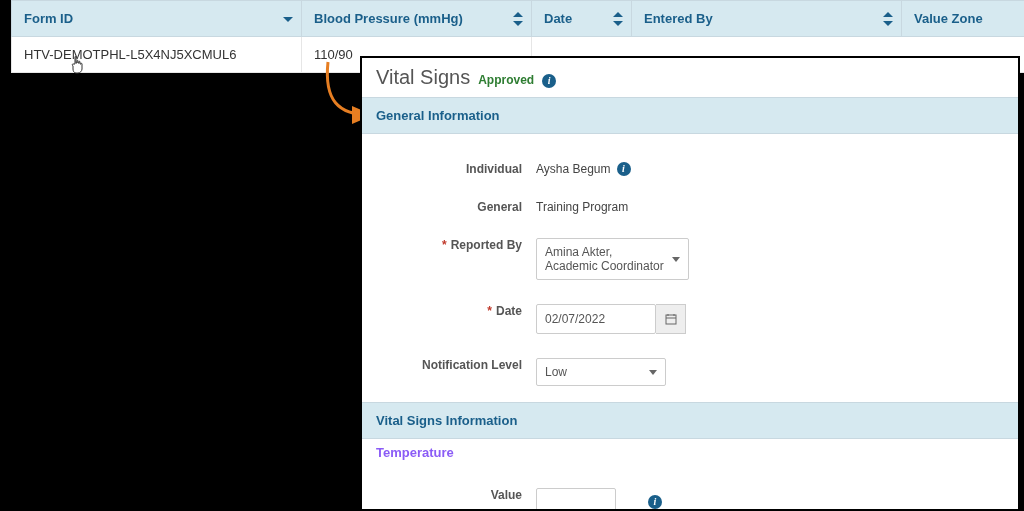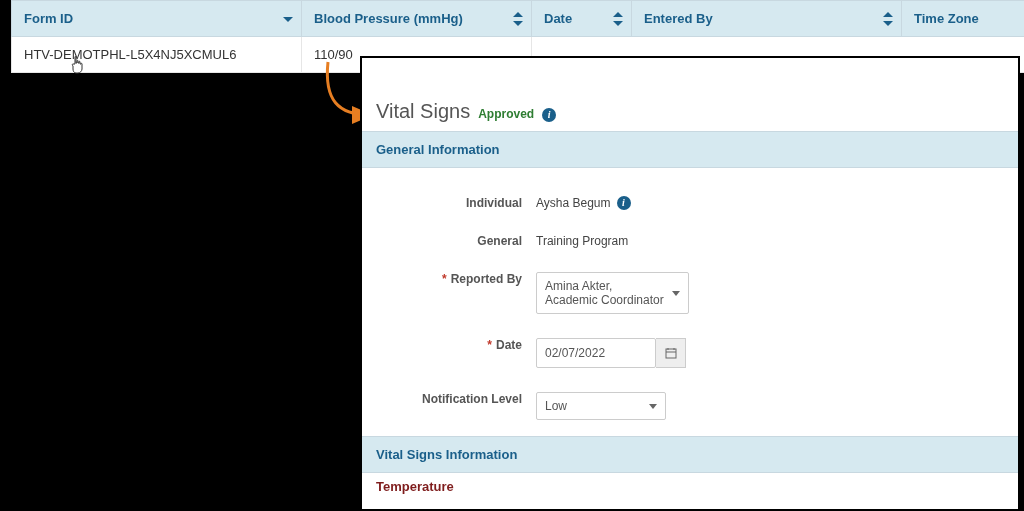--- a/index.html
+++ b/index.html
@@ -91,21 +91,20 @@
   .detail-header {
     padding: 8px 14px 8px 14px;
     display: flex;
     align-items: baseline;
     gap: 8px;
   }
   .detail-header h2 {
     font-size: 20px;
     color: #555;
     font-weight: normal;
-    margin-top: 34px;
   }
   .status-approved {
     color: #2e7d32;
     font-weight: bold;
     font-size: 12px;
   }
   .info-icon {
     display: inline-block;
     width: 14px;
     height: 14px;
@@ -192,21 +191,21 @@
   .note-box {
     margin: 14px;
     background: #fdf6e3;
     border: 1px solid #f0e2b8;
     padding: 10px 12px;
     color: #6b5a2c;
     font-size: 12px;
   }
   .note-box strong { color: #6b5a2c; }
   .sub-head {
-    color: #7f1d1d;
+    color: #8b5cf6;
     font-weight: bold;
     padding: 6px 14px 6px 14px;
     font-size: 13px;
   }
   .select-low { width: 130px; gap: 44px;}
 </style>
 </head>
 <body>
 
 <div class="table-bg">
@@ -223,21 +222,21 @@
         </th>
         <th style="width:100px">
           <span>Date</span>
           <span class="sort-icon"></span>
         </th>
         <th style="width:270px">
           <span>Entered By</span>
           <span class="sort-icon"></span>
         </th>
         <th>
-          <span>Time Zone</span>
+          <span>Value Zone</span>
         </th>
       </tr>
     </thead>
     <tbody>
       <tr>
         <td>HTV-DEMOTPHL-L5X4NJ5XCMUL6</td>
         <td>110/90</td>
         <td colspan="3"></td>
       </tr>
     </tbody>

